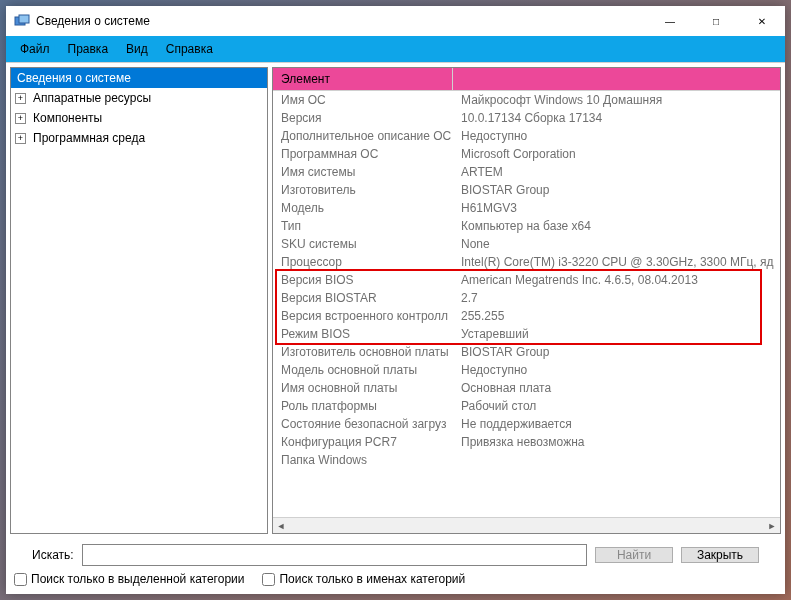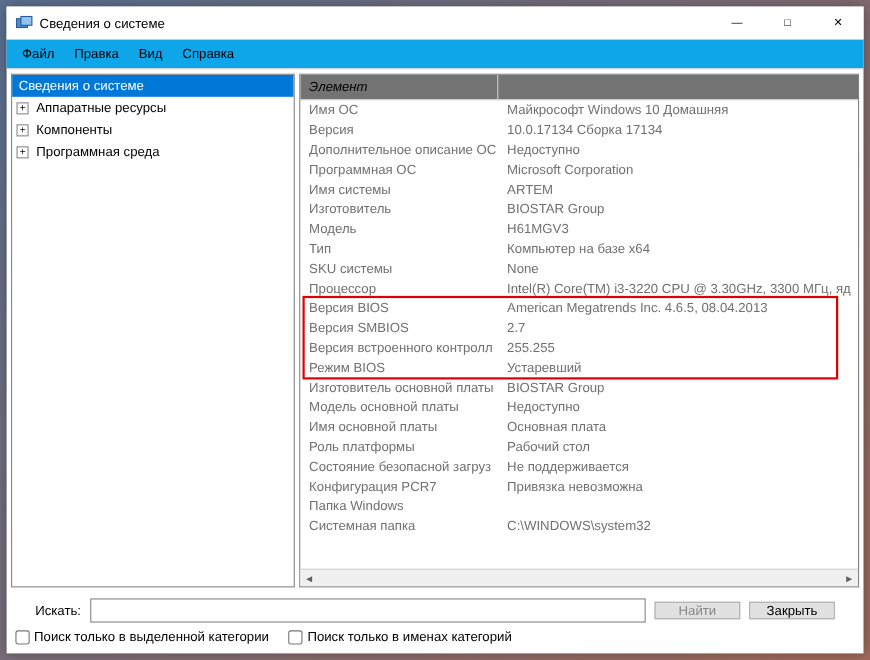--- a/index.html
+++ b/index.html
@@ -86,23 +86,22 @@
   flex: 1;
   border: 1px solid #848484;
   margin: 4px 4px 4px 2px;
   overflow: hidden;
   display: flex;
   flex-direction: column;
   position: relative;
 }
 .table-header {
   display: flex;
-  background: #737373;
+  background: #ec4899;
   border-bottom: 1px solid #d0d0d0;
-  font-style: italic;
 }
 .th {
   padding: 4px 8px;
   border-right: 1px solid #d0d0d0;
   cursor: default;
 }
 .th.col-name { width: 180px; }
 .th.col-val { flex: 1; background: #d8e6f3; }
 .table-body {
   flex: 1;
@@ -262,21 +261,21 @@
           </div>
           <div class="table-row">
             <div class="td col-name">Процессор</div>
             <div class="td col-val">Intel(R) Core(TM) i3-3220 CPU @ 3.30GHz, 3300 МГц, яд</div>
           </div>
           <div class="table-row">
             <div class="td col-name">Версия BIOS</div>
             <div class="td col-val">American Megatrends Inc. 4.6.5, 08.04.2013</div>
           </div>
           <div class="table-row">
-            <div class="td col-name">Версия SMBIOS</div>
+            <div class="td col-name">Версия BIOSTAR</div>
             <div class="td col-val">2.7</div>
           </div>
           <div class="table-row">
             <div class="td col-name">Версия встроенного контролл</div>
             <div class="td col-val">255.255</div>
           </div>
           <div class="table-row">
             <div class="td col-name">Режим BIOS</div>
             <div class="td col-val">Устаревший</div>
           </div>
@@ -299,24 +298,20 @@
           <div class="table-row">
             <div class="td col-name">Состояние безопасной загруз</div>
             <div class="td col-val">Не поддерживается</div>
           </div>
           <div class="table-row">
             <div class="td col-name">Конфигурация PCR7</div>
             <div class="td col-val">Привязка невозможна</div>
           </div>
           <div class="table-row">
             <div class="td col-name">Папка Windows</div>
-          </div>
-          <div class="table-row">
-            <div class="td col-name">Системная папка</div>
-            <div class="td col-val">C:\WINDOWS\system32</div>
           </div>
           <div class="highlight-box" style="top: 178px; height: 76px; left: 2px; right: 18px;"></div>
         </div>
       <div class="scroll-indicator">
         <div class="scroll-arrow">◄</div>
         <div class="scroll-track"></div>
         <div class="scroll-arrow">►</div>
       </div>
     </div>
 

